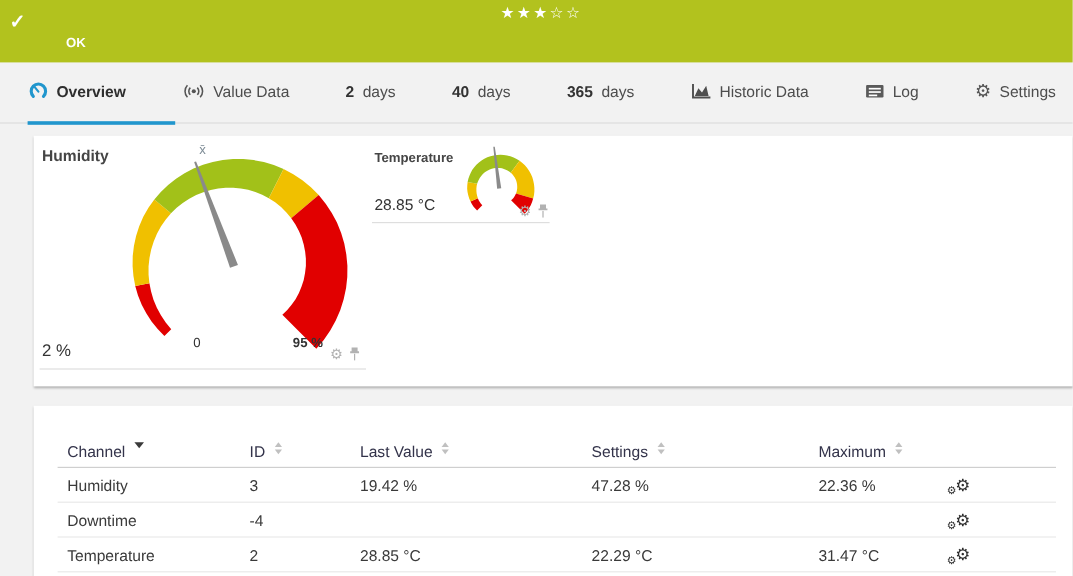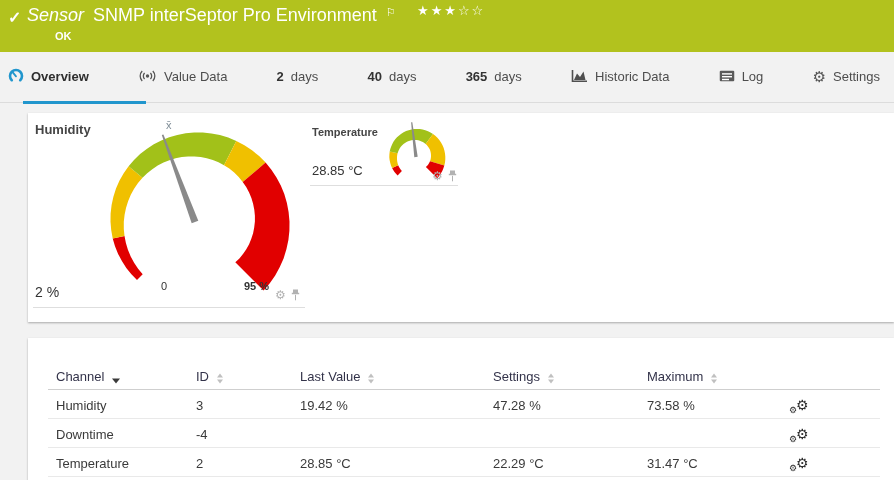--- a/index.html
+++ b/index.html
@@ -11,21 +11,21 @@
   .check{position:absolute;left:8px;top:8px;color:#fff;font-size:16px;font-weight:bold;}
   .banner-row{position:absolute;left:27px;top:5px;display:flex;gap:9px;align-items:flex-start;white-space:nowrap;}
   .type{font-size:18px;font-style:italic;color:#fff;}
   .title{font-size:18px;color:#fff;}
   .flag{font-size:11px;color:#fff;margin-top:1px;cursor:pointer;}
   .status{position:absolute;left:55px;top:30px;color:#fff;font-size:11px;font-weight:bold;}
   .stars{position:absolute;left:417px;top:3px;color:#fff;font-size:13px;letter-spacing:2px;cursor:pointer;}
 
   
   #tabbar{position:absolute;left:0;top:52px;width:894px;height:51px;}
-  #tabbar-items{display:flex;justify-content:space-between;align-items:center;height:48px;padding:0 14px 0 8px;}
+  #tabbar-items{display:flex;justify-content:space-between;align-items:center;height:48px;padding:0 14px 0 24px;}
   .tab{display:flex;align-items:center;gap:7px;font-size:13px;color:#4d4d4d;cursor:pointer;white-space:nowrap;}
   .tab-num{font-weight:bold;color:#333;}
   .tab-label{color:#4d4d4d;}
   .tab.active .tab-label{color:#2e2e2e;font-weight:bold;}
   .tab-icon{display:inline-flex;align-items:center;}
   .glyph-gear{font-size:15px;line-height:1;color:#555;}
   .tabbar-baseline{position:absolute;left:0;right:0;bottom:0;height:1px;background:#dcdcdc;}
   .tabbar-active-bar{position:absolute;left:23px;width:123px;bottom:-1px;height:3px;}
 
   
@@ -52,47 +52,42 @@
   #temp-icons{left:404px;top:57px;}
   .glyph-gear-sm{font-size:12px;line-height:1;cursor:pointer;}
   .pin{display:inline-flex;cursor:pointer;}
 
   
   .tr{position:relative;height:29px;}
   .tr::after{content:'';position:absolute;left:20px;right:14px;bottom:0;height:1px;background:#e9e9e9;}
   .tr-head{height:28px;}
   .tr-head::after{background:#cfcfcf;}
   .td,.th{position:absolute;top:50%;transform:translateY(-50%);font-size:13px;color:#3a3a3a;white-space:nowrap;}
-  .th{color:#33334a;display:flex;align-items:flex-end;gap:8px;cursor:pointer;}
+  .th{color:#33334a;display:flex;align-items:flex-start;gap:8px;cursor:pointer;}
   .c-channel{left:28px}
-  .c-id{left:168px}
+  .c-id{left:180px}
   .c-last_value{left:272px}
   .c-minimum{left:465px}
-  .c-maximum{left:619px}
+  .c-maximum{left:654px}
   .row-gear{position:absolute;left:760px;top:50%;transform:translateY(-50%);cursor:pointer;color:#2e2e2e;line-height:1;}
   .gear-small{font-size:9px;position:relative;top:3px;left:1px;}
   .gear-big{font-size:14px;}
   .sort-desc{width:0;height:0;border-left:4px solid transparent;border-right:4px solid transparent;border-top:5px solid #3a3a3a;display:inline-block;}
   .sort-both{display:inline-flex;flex-direction:column;gap:2px;}
   .s-up,.s-dn{display:block;width:0;height:0;border-left:3.5px solid transparent;border-right:3.5px solid transparent;}
   .s-up{border-bottom:4px solid #c0c0c0;}
   .s-dn{border-top:4px solid #c0c0c0;}
 </style>
 </head>
 <body>
 
 <div class="stage">
 
   <div class="banner" id="banner" style="background: rgb(178, 194, 30);">
     <span class="check">✓</span>
-    <div class="banner-row">
-      <span class="type">Sensor</span>
-      <span class="title">SNMP interSeptor Pro Environment</span>
-      <span class="flag">⚐</span>
-    </div>
     <span class="status">OK</span>
     <span class="stars" id="stars">★★★☆☆</span>
   </div>
 
   <div id="tabbar">
     <div id="tabbar-items">
         <div class="tab active">
           <span class="tab-icon">
             <svg width="16" height="16" viewBox="0 0 16 16">
               <path d="M3.76,12.24 A6,6 0 1 1 12.24,12.24" fill="none" stroke="#2196cd" stroke-width="2.6" stroke-linecap="round"></path>
@@ -237,21 +232,21 @@
             <i class="s-dn"></i>
           </span>
         </div>
       </div>
     <div id="tbody">
         <div class="tr">
           <span class="td c-channel">Humidity</span>
           <span class="td c-id">3</span>
           <span class="td c-last_value">19.42 %</span>
           <span class="td c-minimum">47.28 %</span>
-          <span class="td c-maximum">73.58 %</span>
+          <span class="td c-maximum">22.36 %</span>
           <span class="row-gear"><span class="gear-small">⚙</span><span class="gear-big">⚙</span></span>
         </div>
         <div class="tr">
           <span class="td c-channel">Downtime</span>
           <span class="td c-id">-4</span>
           <span class="td c-last_value"></span>
           <span class="td c-minimum"></span>
           <span class="td c-maximum"></span>
           <span class="row-gear"><span class="gear-small">⚙</span><span class="gear-big">⚙</span></span>
         </div>

